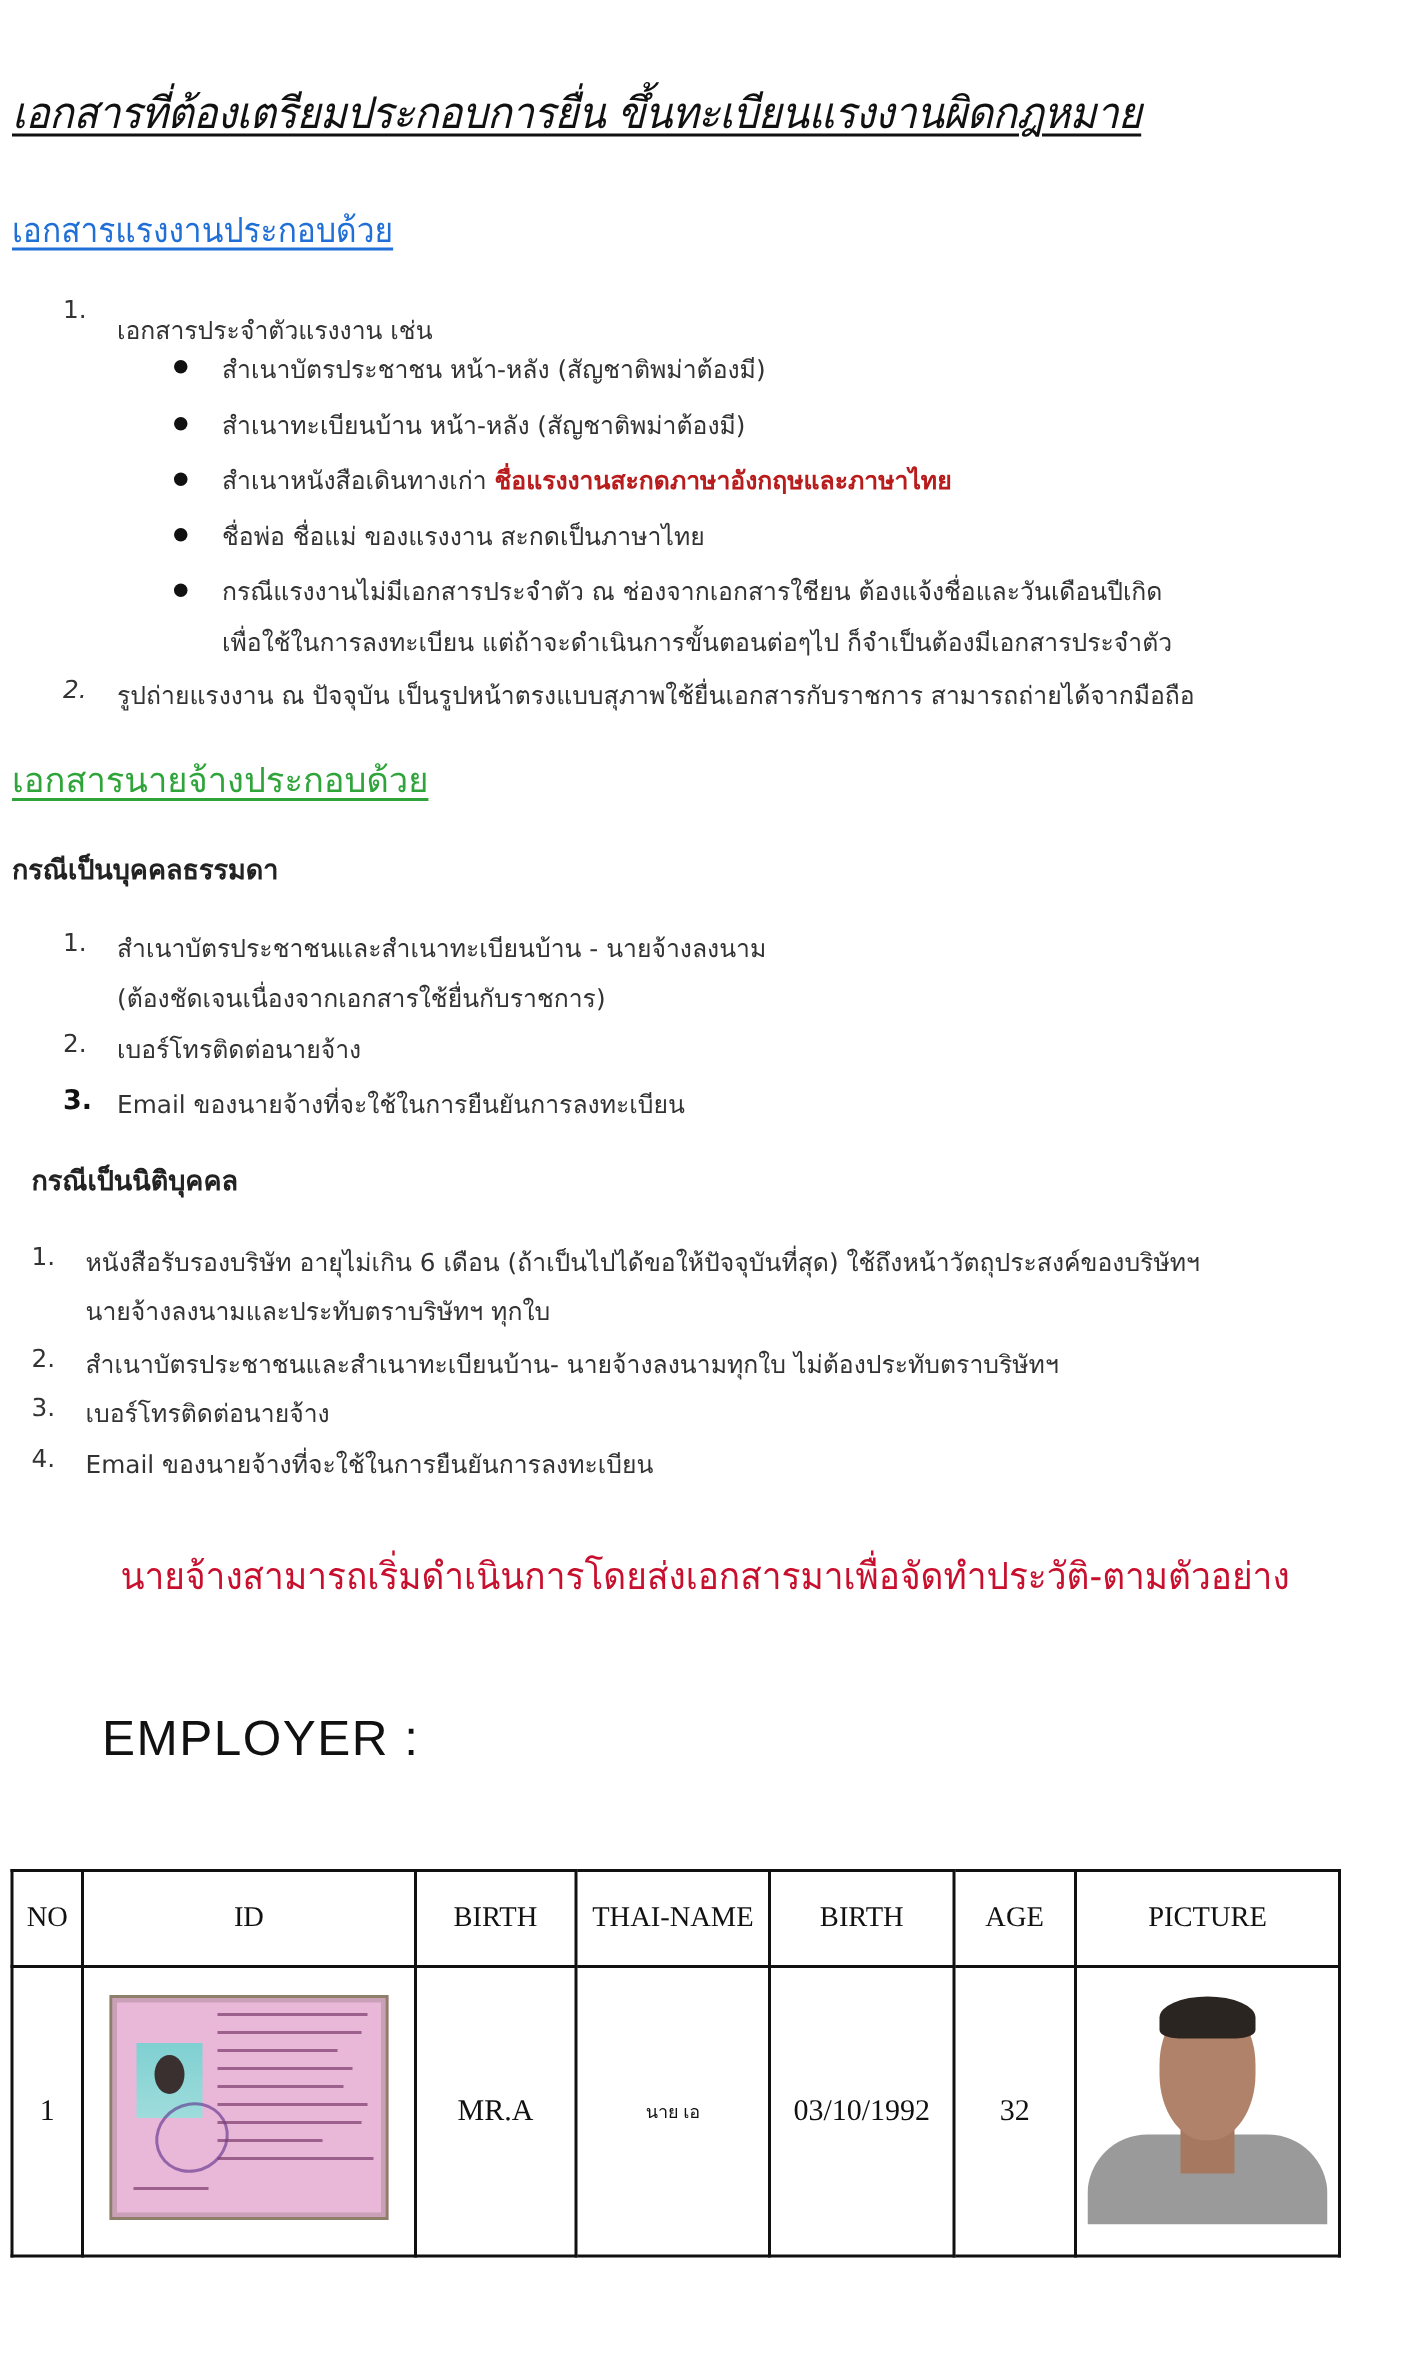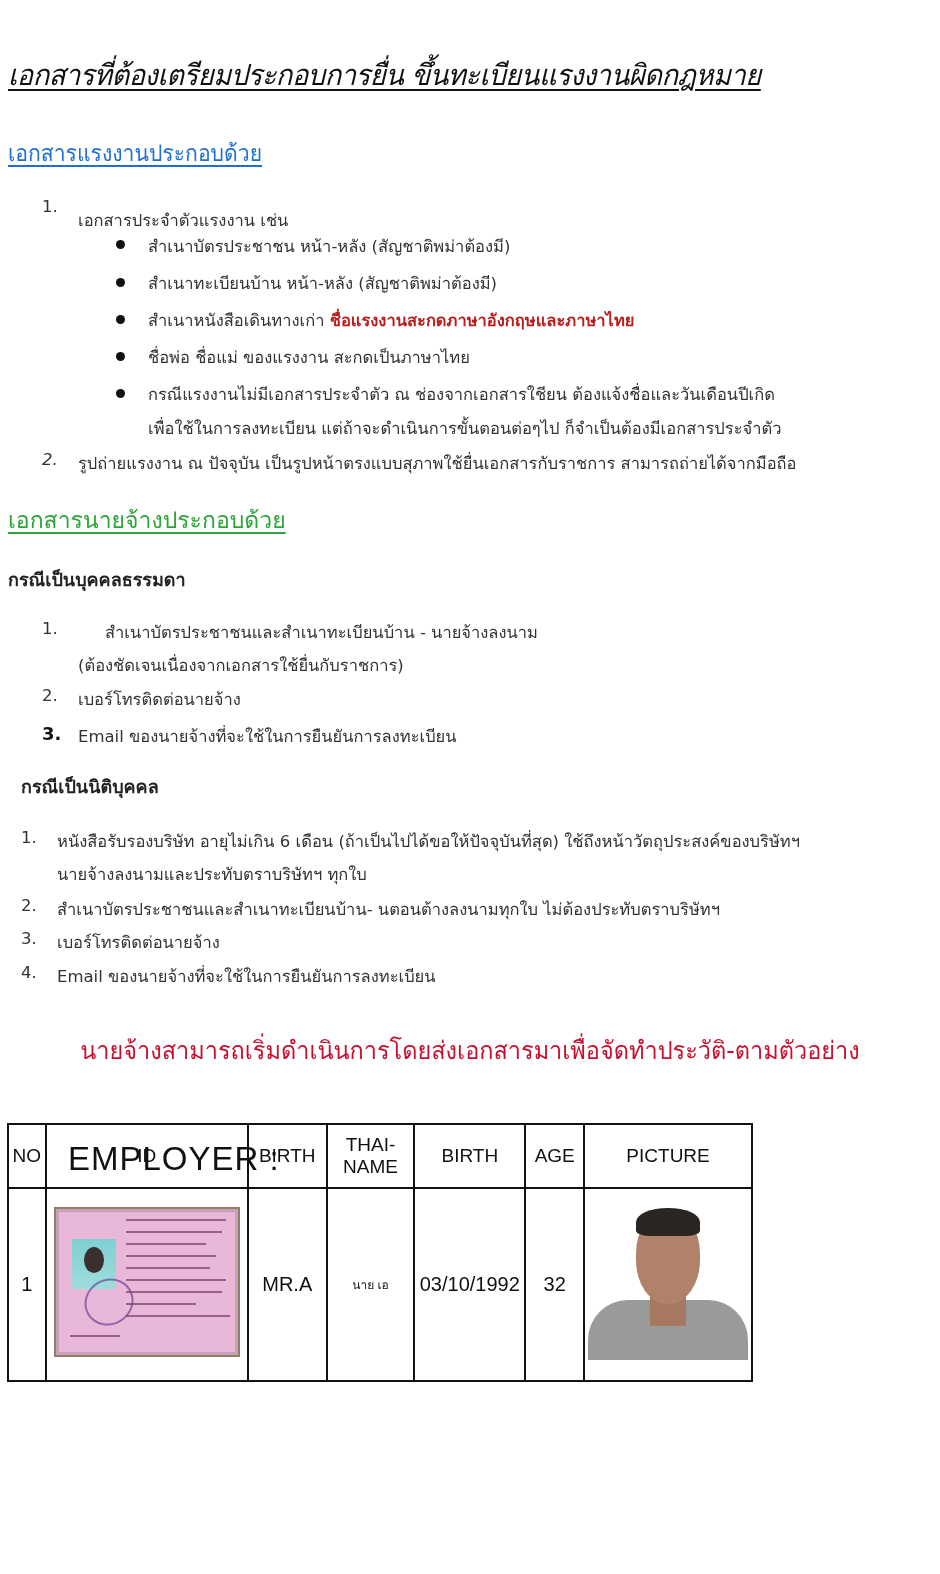--- a/index.html
+++ b/index.html
@@ -40,22 +40,22 @@
     font-size: 25px; color: #c8102e;
     transform: scaleX(0.94); transform-origin: center;
   }
   .employer {
     left: 68px; top: 1140px; font-size: 33px; color: #111;
     font-family: "Liberation Sans", sans-serif;
     letter-spacing: 1px;
   }
 
   table.emp {
-    position: absolute; left: 7px; top: 1123px; width: 746px;
-    border-collapse: collapse; font-family: Liberation Sans, sans-serif;
+    position: absolute; left: 7px; top: 1246px; width: 887px;
+    border-collapse: collapse; font-family: Liberation Serif, serif;
   }
   table.emp th, table.emp td {
     border: 2px solid #111; text-align: center; vertical-align: middle;
     color: #111; font-weight: normal;
   }
   table.emp th { height: 64px; font-size: 19px; }
   table.emp td { height: 193px; font-size: 20px; }
   table.emp td.small { font-size: 12px; }
 
   .idcard {
@@ -140,21 +140,21 @@
   <span class="abs line" style="left:78px; top:450px;">รูปถ่ายแรงงาน ณ ปัจจุบัน เป็นรูปหน้าตรงแบบสุภาพใช้ยื่นเอกสารกับราชการ สามารถถ่ายได้จากมือถือ</span>
 </div>
 
 <div class="abs h-green">เอกสารนายจ้างประกอบด้วย</div>
 
 <div class="abs h-sub" style="left:8px; top:565px;">กรณีเป็นบุคคลธรรมดา</div>
 
 <div>
   <div>
     <span class="num" style="left:42px; top:619px;">1.</span>
-    <span class="abs line" style="left:78px; top:619px;margin-left:27px;">สำเนาบัตรประชาชนและสำเนาทะเบียนบ้าน - นายจ้างลงนาม</span>
+    <span class="abs line" style="left:78px; top:619px;">สำเนาบัตรประชาชนและสำเนาทะเบียนบ้าน - นายจ้างลงนาม</span>
     <span class="abs line" style="left:78px; top:652px;">(ต้องชัดเจนเนื่องจากเอกสารใช้ยื่นกับราชการ)</span>
   </div>
   <div>
     <span class="num" style="left:42px; top:686px;">2.</span>
     <span class="abs line" style="left:78px; top:686px;">เบอร์โทรติดต่อนายจ้าง</span>
   </div>
   <div>
     <span class="num" style="left:42px; top:723px; font-weight:bold; font-size:18px; color:#111;">3.</span>
     <span class="abs line" style="left:78px; top:723px;">Email ของนายจ้างที่จะใช้ในการยืนยันการลงทะเบียน</span>
   </div>
@@ -163,21 +163,21 @@
 <div class="abs h-sub" style="left:21px; top:772px;">กรณีเป็นนิติบุคคล</div>
 
 <div>
   <div>
     <span class="num" style="left:21px; top:828px;">1.</span>
     <span class="abs line" style="left:57px; top:828px;">หนังสือรับรองบริษัท อายุไม่เกิน 6 เดือน (ถ้าเป็นไปได้ขอให้ปัจจุบันที่สุด) ใช้ถึงหน้าวัตถุประสงค์ของบริษัทฯ</span>
     <span class="abs line" style="left:57px; top:861px;">นายจ้างลงนามและประทับตราบริษัทฯ ทุกใบ</span>
   </div>
   <div>
     <span class="num" style="left:21px; top:896px;">2.</span>
-    <span class="abs line" style="left:57px; top:896px;">สำเนาบัตรประชาชนและสำเนาทะเบียนบ้าน- นตอนต้างลงนามทุกใบ ไม่ต้องประทับตราบริษัทฯ</span>
+    <span class="abs line" style="left:57px; top:896px;">สำเนาบัตรประชาชนและสำเนาทะเบียนบ้าน- นายจ้างลงนามทุกใบ ไม่ต้องประทับตราบริษัทฯ</span>
   </div>
   <div>
     <span class="num" style="left:21px; top:929px;">3.</span>
     <span class="abs line" style="left:57px; top:929px;">เบอร์โทรติดต่อนายจ้าง</span>
   </div>
   <div>
     <span class="num" style="left:21px; top:963px;">4.</span>
     <span class="abs line" style="left:57px; top:963px;">Email ของนายจ้างที่จะใช้ในการยืนยันการลงทะเบียน</span>
   </div>
 </div>

